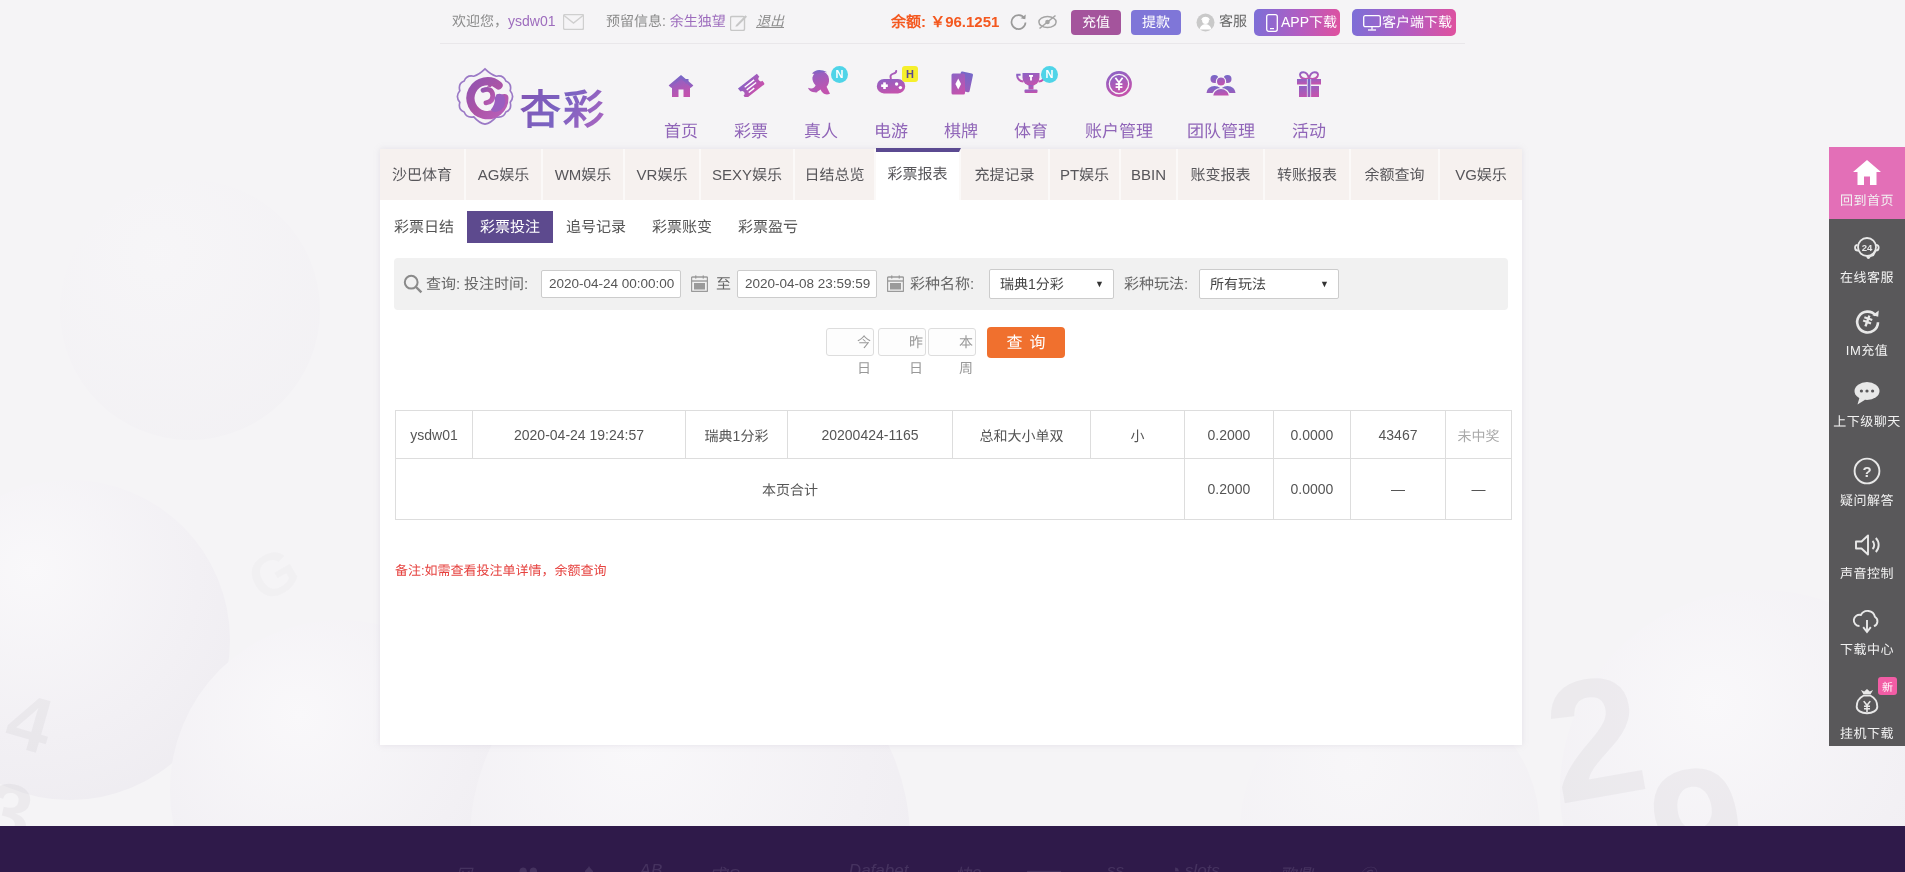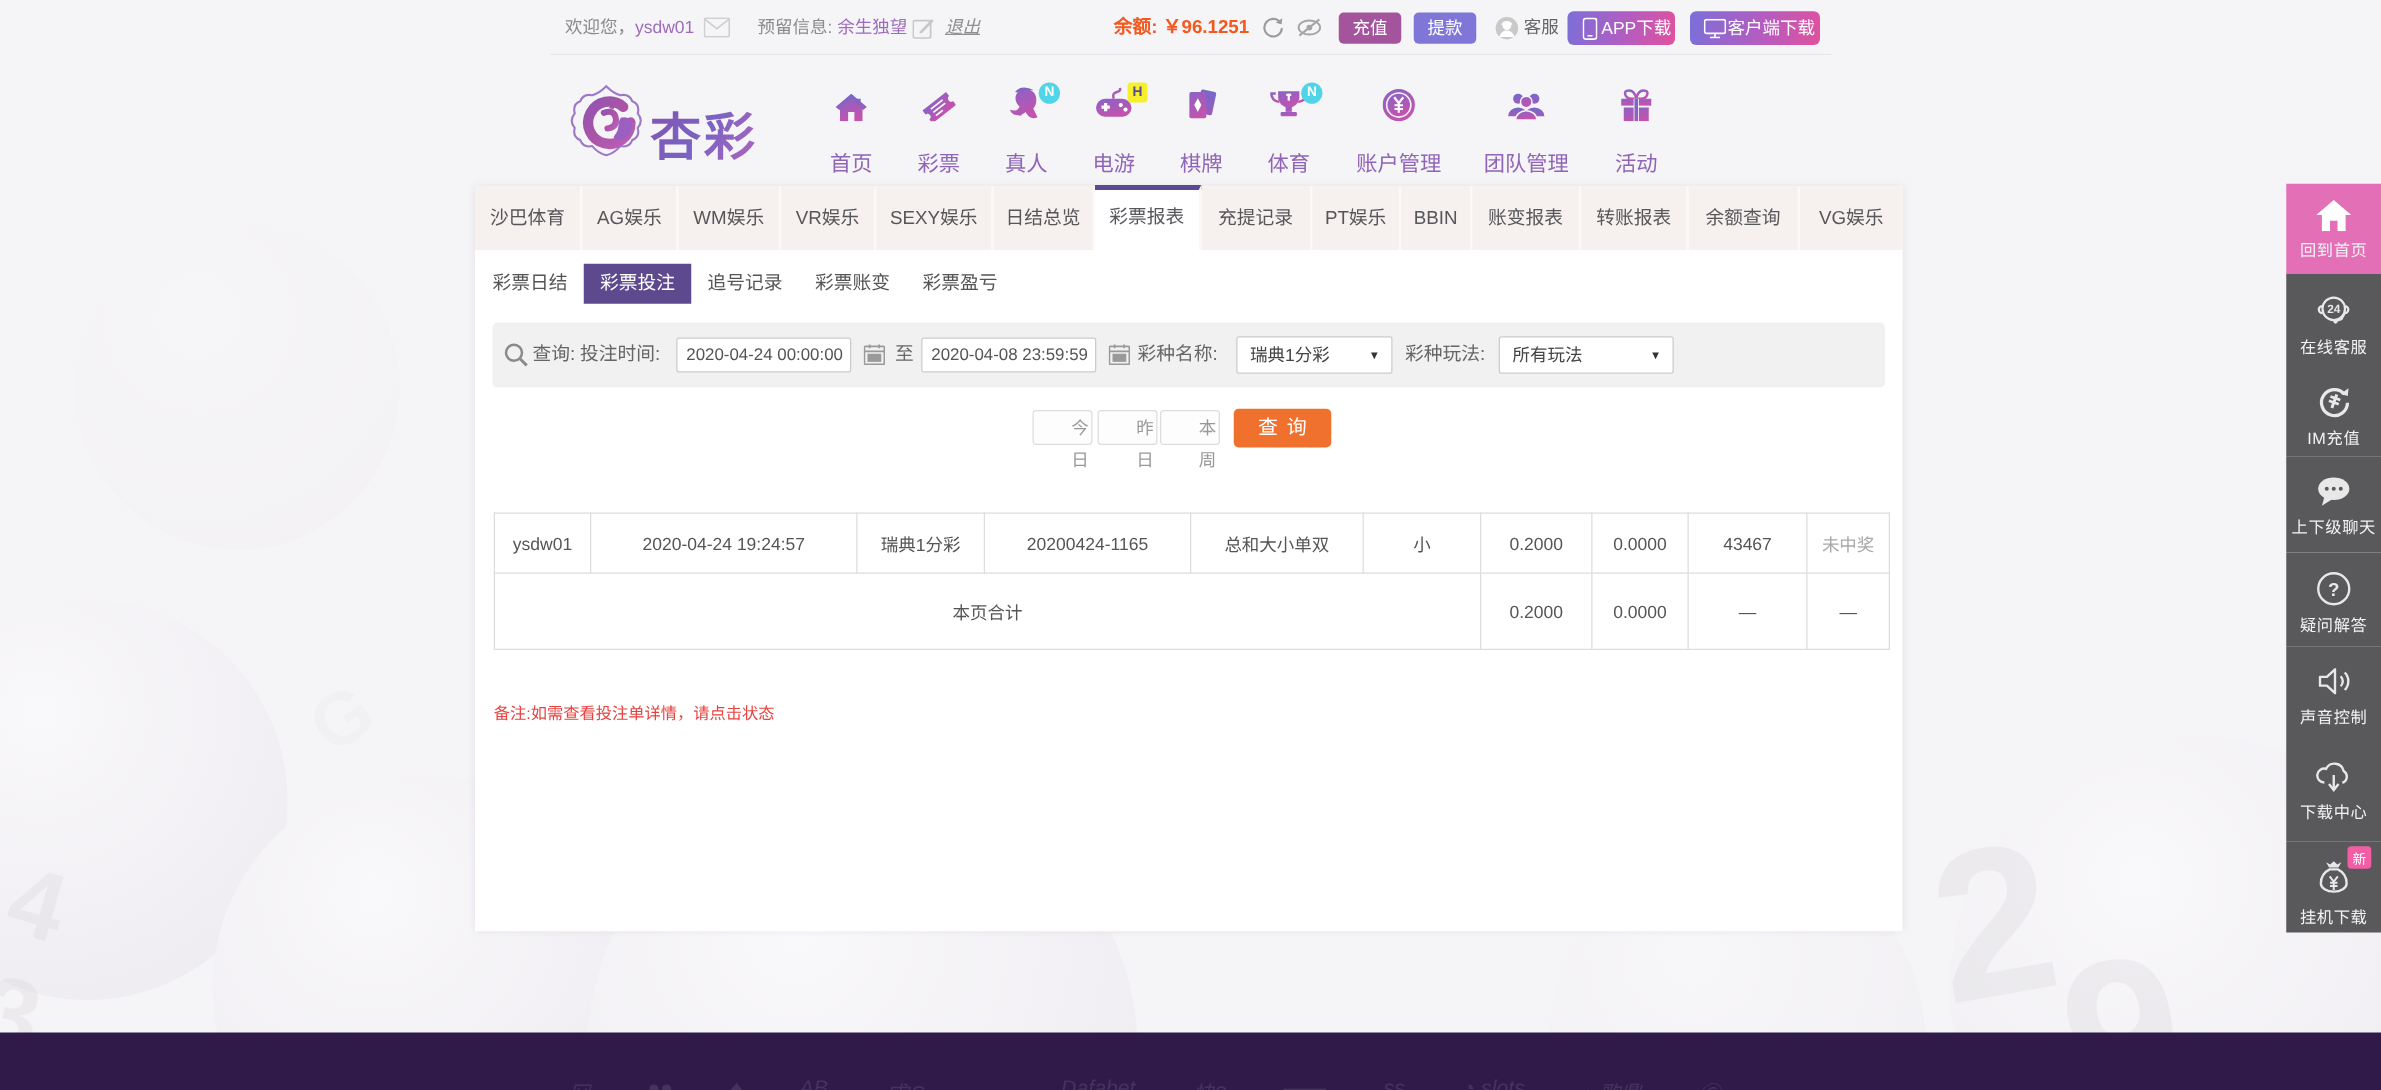--- a/index.html
+++ b/index.html
@@ -234,21 +234,21 @@
         </tr>
     <tr class="total">
           <td colspan="6">本页合计</td>
           <td>0.2000</td>
           <td>0.0000</td>
           <td>—</td>
           <td>—</td>
         </tr>
   </tbody>
     </table>
-  <div class="note">备注:如需查看投注单详情，请点击状态</div>
+  <div class="note">备注:如需查看投注单详情，余额查询</div>
 </div>
 
 <div class="sidebar">
   <div class="sb-it home">
     <svg width="28" height="25" viewBox="0 0 28 25">
         <path d="M14 0 L28 12 L23.5 12 L23.5 25 L17 25 L17 16.5 L11 16.5 L11 25 L4.5 25 L4.5 12 L0 12 Z" fill="#fff"></path>
       </svg>
     <span class="slb">回到首页</span>
   </div>
   <div class="sb-it" style="height:73px;">

